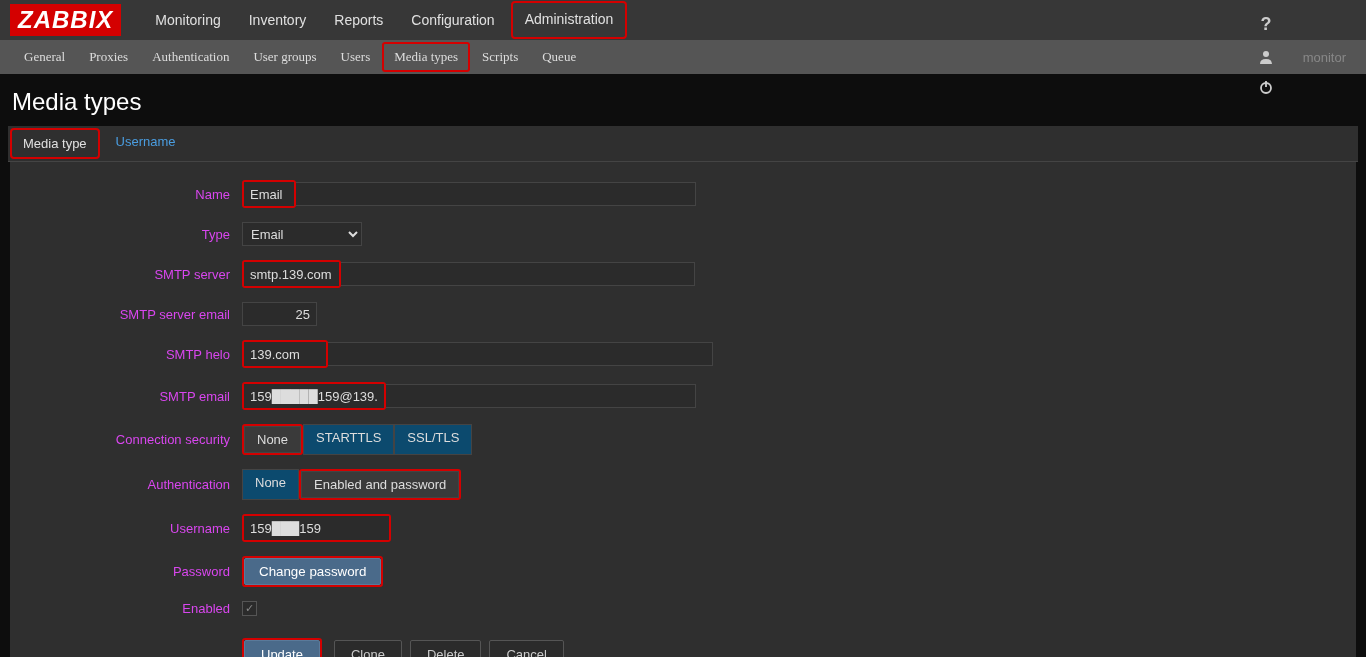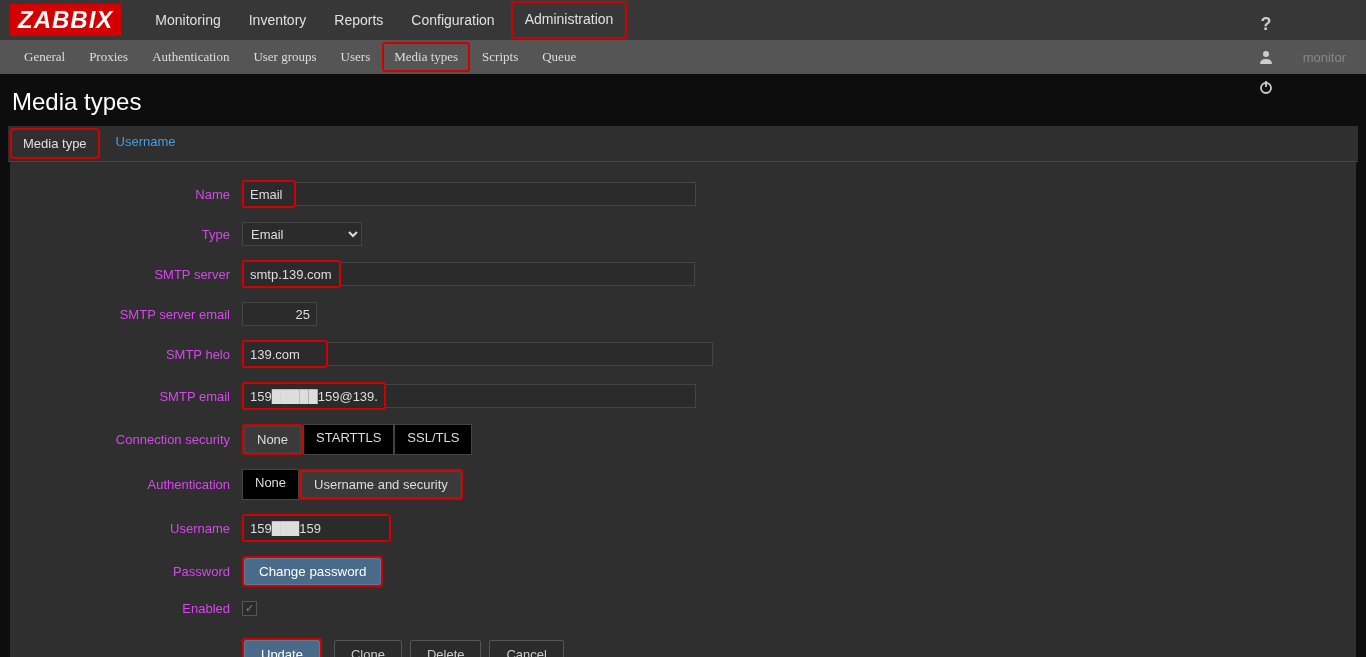--- a/index.html
+++ b/index.html
@@ -36,21 +36,21 @@
     .form-row { display: flex; align-items: center; margin-bottom: 14px; }
     .form-label { width: 222px; text-align: right; padding-right: 12px; color: #d946ef; font-size: 13px; }
     .form-input { background: #2b2b2b; border: 1px solid #444; color: #ddd; height: 24px; padding: 0 6px; width: 455px; font-size: 13px; }
     .form-input.short { width: 75px; text-align: right; }
     .form-select { background: #2b2b2b; border: 1px solid #444; color: #ddd; height: 24px; padding: 0 4px; width: 120px; font-size: 13px; }
     .hl-box { border: 2px solid #d40000; border-radius: 3px; display: inline-block; }
     .hl-box .form-input { border: none; }
     
     
     .seg-group { display: flex; }
-    .seg-btn { background: #000000; border: 1px solid #444; color: #ddd; padding: 5px 12px; font-size: 13px; cursor: pointer; }
+    .seg-btn { background: #0c4a6e; border: 1px solid #444; color: #ddd; padding: 5px 12px; font-size: 13px; cursor: pointer; }
     .seg-btn.active { background: #3a3a3a; }
     
     
     .action-btn { background: #2b2b2b; border: 1px solid #555; color: #ccc; padding: 6px 16px; font-size: 13px; cursor: pointer; margin-right: 8px; border-radius: 2px; }
     .action-btn.primary { background: #4a6a8a; color: #fff; border-color: #5a7a9a; }
     .change-pw-btn { background: #4a6a8a; color: #fff; border: 1px solid #5a7a9a; padding: 5px 14px; border-radius: 2px; }
     
     .checkbox { width: 15px; height: 15px; background: #2b2b2b; border: 1px solid #555; display: inline-flex; align-items: center; justify-content: center; color: #888; font-size: 11px; }
     
     svg { display: block; }
@@ -160,21 +160,21 @@
       <div class="seg-btn">STARTTLS</div>
       <div class="seg-btn">SSL/TLS</div>
     </div>
   </div>
 
   <div class="form-row">
     <div class="form-label">Authentication</div>
     <div class="seg-group">
       <div class="seg-btn">None</div>
       <span class="hl-box">
-          <div class="seg-btn active">Username and security</div>
+          <div class="seg-btn active">Enabled and password</div>
         </span>
     </div>
   </div>
 
   <div class="form-row">
     <div class="form-label">Username</div>
     <span class="hl-box"><input class="form-input" style="width: 145px;" value="159███159"></span>
   </div>
 
   <div class="form-row">

